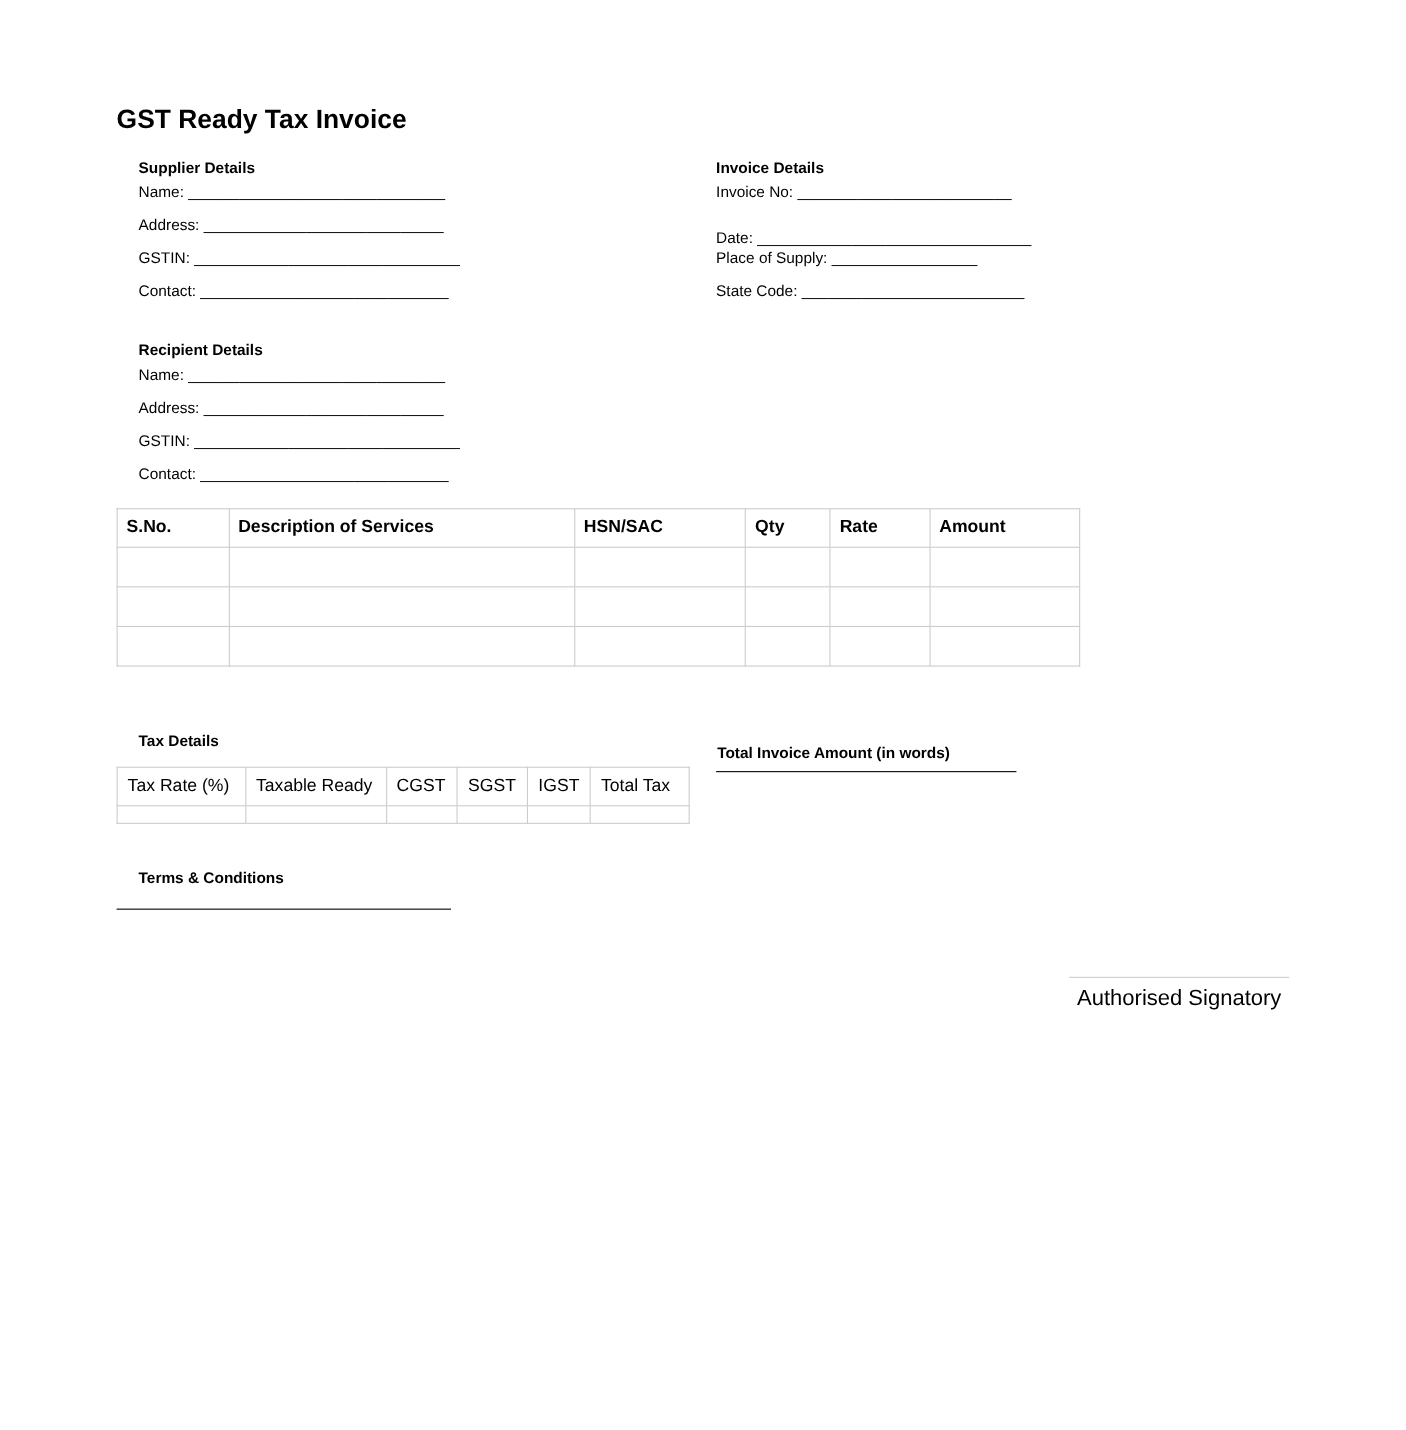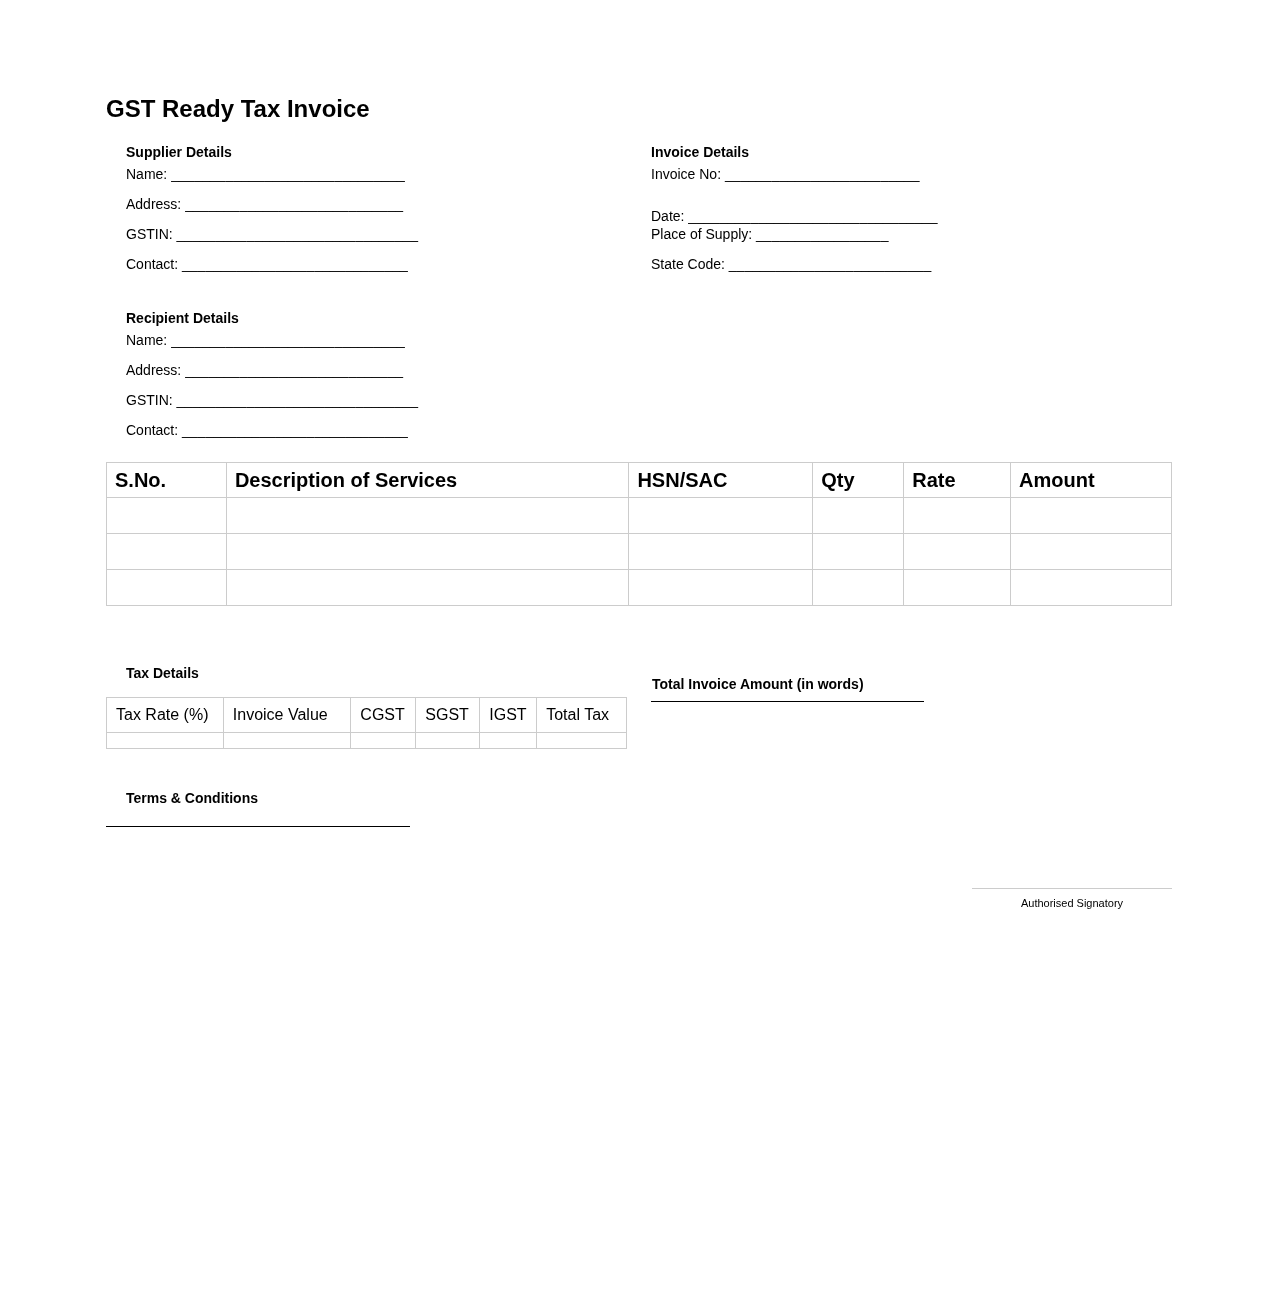--- a/index.html
+++ b/index.html
@@ -9,39 +9,39 @@
     }
     .abs { position: absolute; }
     .title { left: 106px; top: 95px; font-size: 24px; font-weight: bold; margin: 0; white-space: nowrap; }
     .sec-head { font-size: 14px; font-weight: bold; white-space: nowrap; }
     .field { font-size: 14px; white-space: nowrap; }
     .field .blank { letter-spacing: 0; }
     .col-left { left: 106px; margin-left: 20px; }
     .col-right { left: 651px; }
 
     table.items {
-      position: absolute; left: 106px; top: 462px; width: 1066px;
-      border-collapse: collapse; font-size: 20px;
+      position: absolute; left: 106px; top: 462px; width: 876px;
+      border-collapse: collapse; font-size: 16px;
     }
     table.items th, table.items td { border: 1px solid #cccccc; padding: 0 8px; }
     table.items th { height: 34px; text-align: left; font-weight: bold; }
     table.items td { height: 35px; }
     table.items td.total-label { text-align: right; font-weight: bold; }
 
     table.tax {
       position: absolute; left: 106px; top: 697px; width: 521px;
       border-collapse: collapse; font-size: 16px;
     }
     table.tax th, table.tax td { border: 1px solid #cccccc; padding: 0 9px; }
     table.tax th { height: 34px; text-align: left; font-weight: normal; white-space: nowrap; }
     table.tax td { height: 15px; }
 
     .line { border-bottom: 1px solid #000; }
     .sig-line { left: 972px; top: 888px; width: 200px; border-top: 1px solid #cccccc; }
-    .sig-text { left: 972px; top: 897px; width: 200px; text-align: center; font-size: 11px; }
+    .sig-text { left: 972px; top: 897px; width: 200px; text-align: center; font-size: 20px; }
   </style>
 </head>
 <body>
 
 <h1 class="abs title">GST Ready Tax Invoice</h1>
 
 <div class="abs sec-head col-left" style="top:144px;">Supplier Details</div>
 <div class="abs field col-left" style="top:166px;">
   <span>Name:</span>
   <span class="blank">______________________________</span>
@@ -148,21 +148,21 @@
     <col style="width:117px">
       <col style="width:128px">
       <col style="width:65px">
       <col style="width:64px">
       <col style="width:57px">
       <col style="width:90px">
   </colgroup>
   <thead>
     <tr>
       <th>Tax Rate (%)</th>
-      <th>Invoice Value</th>
+      <th>Taxable Ready</th>
       <th>CGST</th>
       <th>SGST</th>
       <th>IGST</th>
       <th>Total Tax</th>
     </tr>
   </thead>
   <tbody>
     <tr>
       <td></td>
       <td></td>

